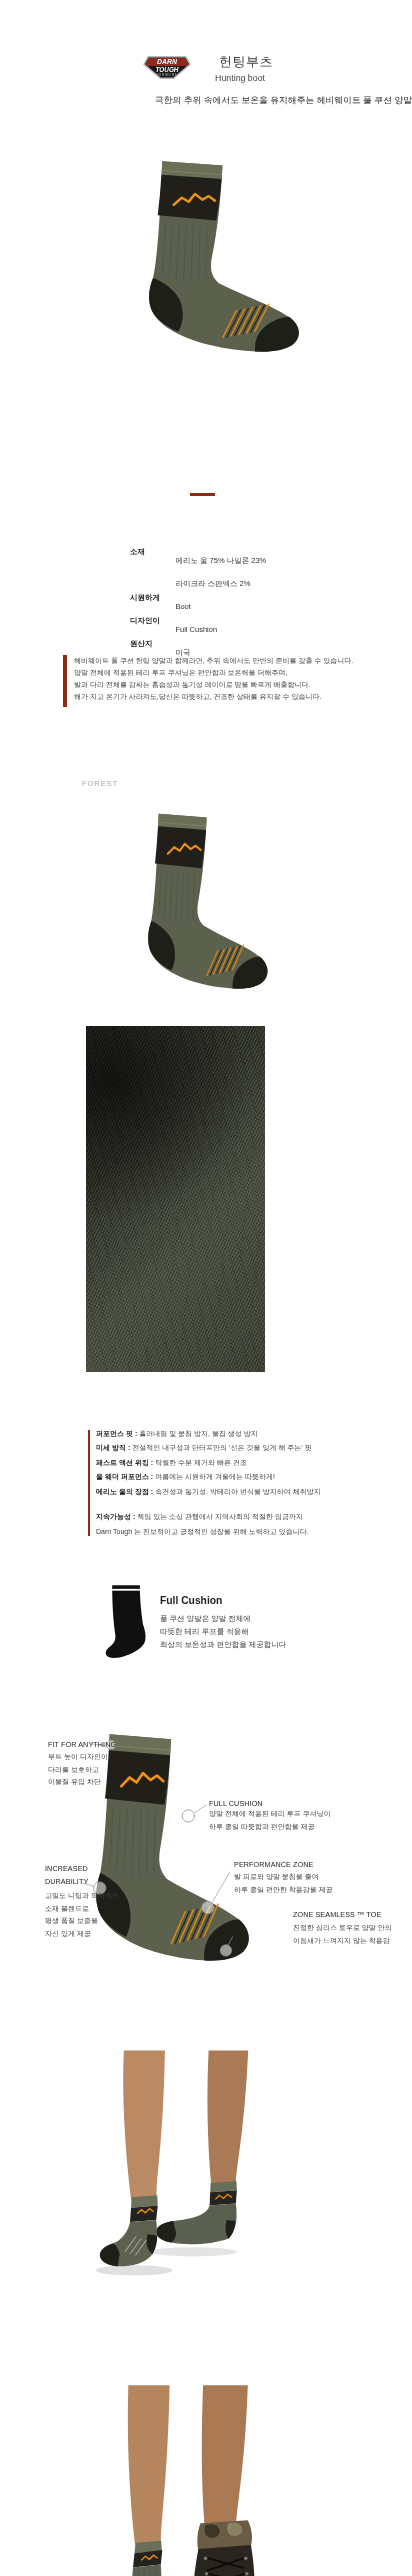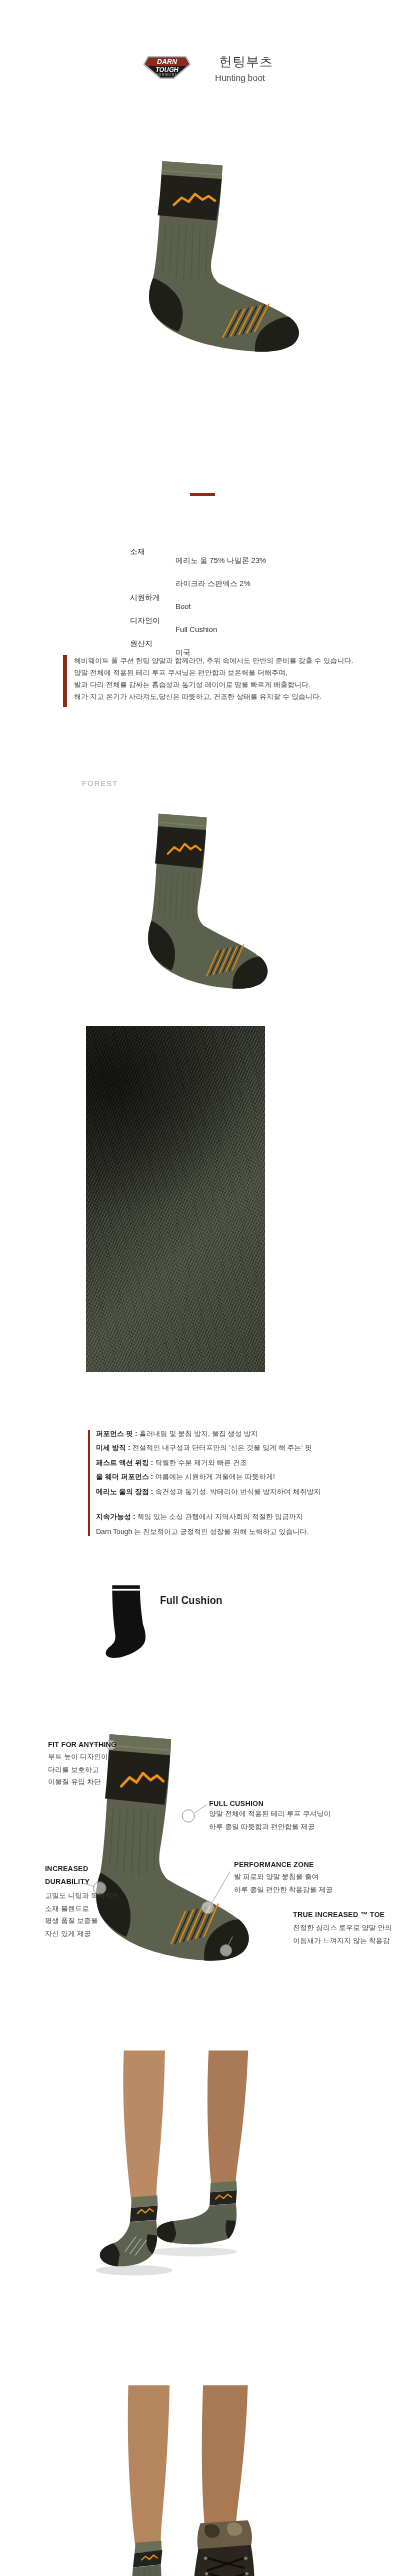--- a/index.html
+++ b/index.html
@@ -4,32 +4,32 @@
 <style>
   html,body{margin:0;padding:0;background:#fff;}
   #page{position:relative;width:412px;height:3367px;margin:0 auto;background:#ffffff;
         font-family:"Liberation Sans","DejaVu Sans",sans-serif;overflow:hidden;color:#333;}
   .abs{position:absolute;}
   .ctr{text-align:right;}
   .title-kr{font-size:13px;color:#3a3a3a;letter-spacing:0.5px;font-weight:500;}
   .title-en{font-size:8.8px;color:#444;}
   .subtitle{font-size:8.8px;color:#222;font-weight:500;}
   .spec-row{font-size:7.5px;line-height:14px;color:#333;white-space:nowrap;}
-  .spec-label{display:inline-block;width:32px;font-weight:normal;color:#222;
+  .spec-label{display:inline-block;width:32px;font-weight:bold;color:#222;
               text-align:justify;text-align-last:justify;vertical-align:top;}
   .spec-val{display:inline-block;margin-left:11.3px;margin-top:9px;}
   .accent-bar{background:#8b2c12;}
   .divider{width:25px;height:3.1px;background:#8b2b10;}
   .body-txt{font-size:7px;line-height:12px;color:#3a3a3a;white-space:nowrap;}
   .feat-line{font-size:7px;line-height:14.4px;color:#3a3a3a;white-space:nowrap;}
   .feat-line b{color:#1d1d1d;}
   .forest{font-size:7.7px;color:#a9a9a9;letter-spacing:0.8px;padding-left:19px;}
   .cushion-title{font-size:10.3px;font-weight:bold;color:#1d1d1d;}
   .cushion-line{font-size:7.5px;line-height:13px;color:#3a3a3a;white-space:nowrap;}
-  .co-title{font-size:7.2px;font-weight:bold;color:#1b1b1b;letter-spacing:0.1px;white-space:nowrap;}
+  .co-title{font-size:7.2px;font-weight:normal;color:#1b1b1b;letter-spacing:0.1px;white-space:nowrap;}
   .co-line{font-size:7px;line-height:12.6px;color:#3a3a3a;white-space:nowrap;}
   .fabric{background-color:#3e413a;
     background-image:
       radial-gradient(circle at 14% 16%, rgba(0,0,0,.6), rgba(0,0,0,0) 42%),
       repeating-linear-gradient(115deg, rgba(196,204,180,.17) 0 0.8px, rgba(0,0,0,0) 0.8px 2.6px),
       repeating-linear-gradient(28deg, rgba(0,0,0,.28) 0 0.5px, rgba(0,0,0,0) 0.5px 3.1px),
       linear-gradient(135deg,#22241e 0%,#2b2e26 32%,#474c3f 62%,#383c31 100%);}
   svg text{font-family:"Liberation Sans","DejaVu Sans",sans-serif;}
 </style>
 </head>
@@ -41,20 +41,21 @@
     <svg width="48" height="29" viewBox="0 0 94 56">
       <path d="M10,7 L84,7 L92,22 L60,49 L34,49 L2,22 Z" fill="#191919" stroke="#b9b9b9" stroke-width="3" stroke-linejoin="round"></path>
       <path d="M11,9.5 L83,9.5 L89,21 L86,25 L8,25 L5,21 Z" fill="#8c2b1d"></path>
       <text x="47" y="21.5" text-anchor="middle" font-size="13.5" font-weight="bold" font-style="italic" fill="#ffffff">DARN</text>
       <text x="47" y="37" text-anchor="middle" font-size="12.5" font-weight="bold" font-style="italic" fill="#ffffff">TOUGH</text>
       <text x="47" y="45.5" text-anchor="middle" font-size="5.5" letter-spacing="2" fill="#cfcfcf">VERMONT</text>
     </svg>
   </div>
   <div class="abs ctr title-kr" style="left:196px;top:53px;width:77px;">헌팅부츠</div>
   <div class="abs ctr title-en" style="left:188px;top:73px;width:77px;">Hunting boot</div>
+  <div class="abs ctr subtitle" style="left:0px;top:95px;width:412px;">극한의 추위 속에서도 보온을 유지해주는 헤비웨이트 풀 쿠션 양말</div>
 
   <div class="abs" style="left:105px;top:155px;width:212px;height:208px;">
     <svg width="212" height="208" viewBox="0 0 370 400" preserveAspectRatio="none">
       <defs>
         <g id="sock-art">
           <path d="M100,12 L205,20 C202,90 196,145 186,200 C183,220 186,234 198,246 C240,270 290,288 322,312 C342,328 344,352 326,366 C300,384 240,380 185,366 C135,353 95,330 82,300 C74,280 76,258 84,236 C92,195 97,100 100,12 Z" fill="#5c614e"></path>
           <path d="M100,12 L205,20 L203.5,46 L98.5,38 Z" fill="#6a7057"></path>
           <line x1="99" y1="30" x2="204" y2="38" stroke="#7d8266" stroke-width="2"></line>
           <path d="M98.5,38 L203.5,46 C201,78 198,102 194,126 L92,116 C95,90 97,64 98.5,38 Z" fill="#201f19"></path>
           <polyline points="120,96 134,82 146,90 157,75 170,86 181,79 192,88" fill="none" stroke="#ee9015" stroke-width="4.5" stroke-linejoin="round" stroke-linecap="round"></polyline>
@@ -142,20 +143,25 @@
     <div class="feat-line">Darn Tough 는 진보적이고 긍정적인 성장을 위해 노력하고 있습니다.</div>
   </div>
 
   <div class="abs" style="left:104px;top:1584px;width:44px;height:75px;">
     <svg width="44" height="75" viewBox="0 0 86 146">
       <path d="M70,2 L16,2 C16,40 18,70 22,98 C23,108 21,114 14,120 C6,126 2,132 4,138 C8,146 26,146 42,140 C62,133 76,124 80,112 C83,102 80,90 76,78 C72,50 70,26 70,2 Z" fill="#101010"></path>
       <line x1="16" y1="11" x2="70" y2="11" stroke="#ffffff" stroke-width="3.5"></line>
     </svg>
   </div>
   <div class="abs cushion-title" style="left:160px;top:1595px;">Full Cushion</div>
+  <div class="abs" style="left:160px;top:1612px;">
+    <div class="cushion-line">풀 쿠션 양말은 양말 전체에</div>
+    <div class="cushion-line">따뜻한 테리 루프를 적용해</div>
+    <div class="cushion-line">최상의 보온성과 편안함을 제공합니다</div>
+  </div>
 
   <div class="abs" style="left:41px;top:1723px;width:340px;height:258px;">
     <svg width="340" height="258" viewBox="0 0 660 500">
       <g transform="translate(20,7) scale(1.133,1.20)">
         <use href="#sock-art"></use>
       </g>
 
       <g stroke="#9a9a9a" stroke-width="1.3">
         <line x1="98" y1="40" x2="126" y2="44"></line>
         <line x1="298" y1="174" x2="322" y2="158"></line>
@@ -197,21 +203,21 @@
     <div class="co-line">평생 품질 보증을</div>
     <div class="co-line">자신 있게 제공</div>
   </div>
 
   <div class="abs co-title" style="left:234px;top:1860px;">PERFORMANCE ZONE</div>
   <div class="abs" style="left:234px;top:1871px;">
     <div class="co-line">발 피로와 양말 뭉침을 줄여</div>
     <div class="co-line">하루 종일 편안한 착용감을 제공</div>
   </div>
 
-  <div class="abs co-title" style="left:293px;top:1910px;">TRUE INCREASED ™ TOE</div>
+  <div class="abs co-title" style="left:293px;top:1910px;">ZONE SEAMLESS ™ TOE</div>
   <div class="abs" style="left:293px;top:1922px;">
     <div class="co-line">진정한 심리스 토우로 양말 안의</div>
     <div class="co-line">이음새가 느껴지지 않는 착용감</div>
   </div>
 
   <div class="abs" style="left:93px;top:2050px;width:185px;height:268px;">
     <svg width="185" height="268" viewBox="0 0 360 520">
       <rect width="360" height="520" fill="#ffffff"></rect>
       <ellipse cx="195" cy="392" rx="85" ry="9" fill="#e4e4e4"></ellipse>
 

